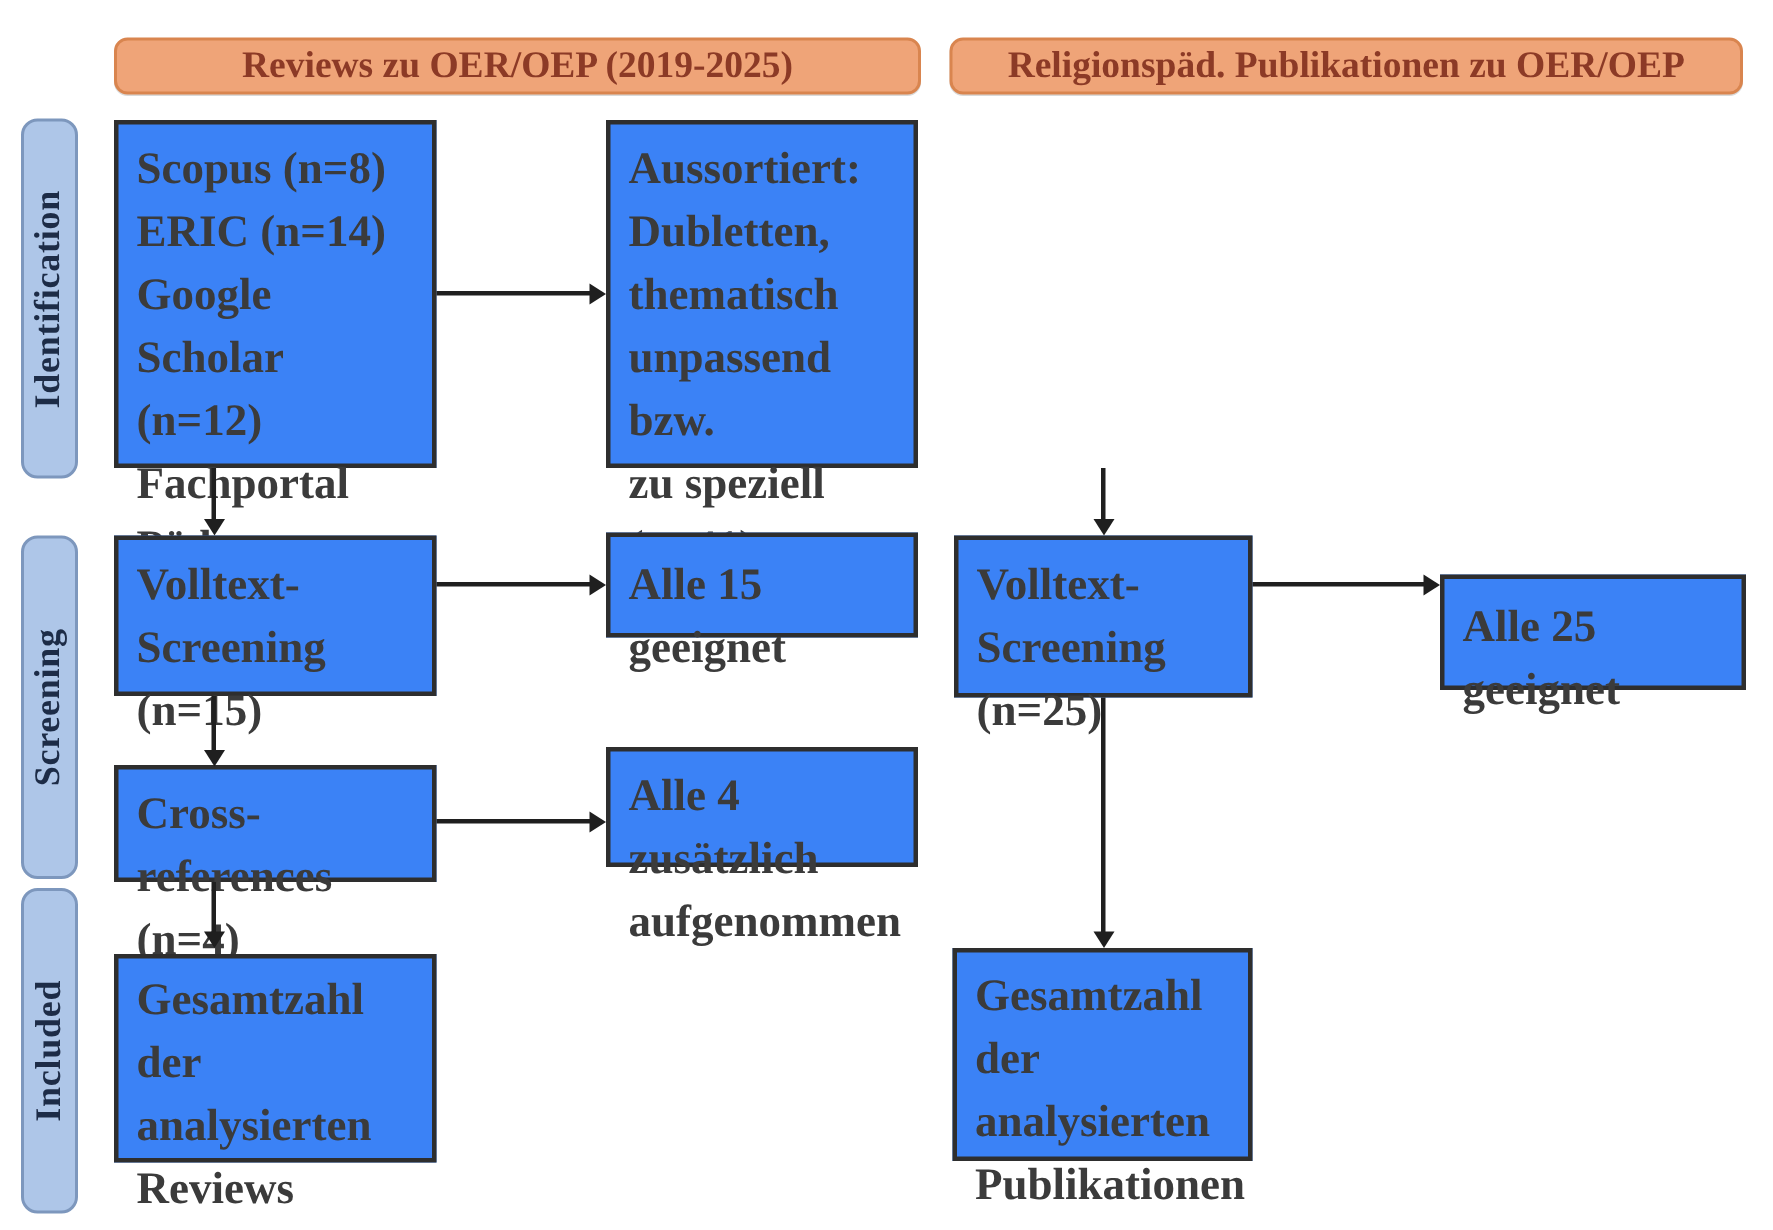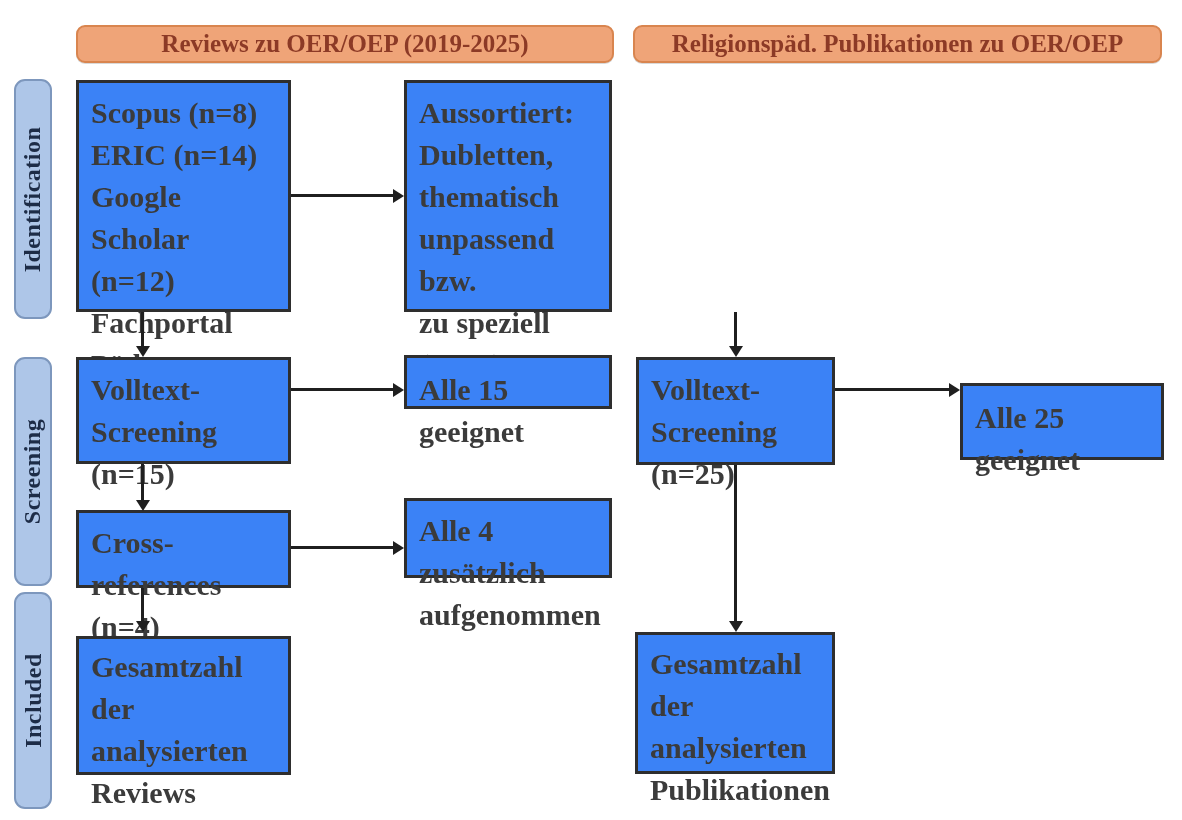--- a/index.html
+++ b/index.html
@@ -33,21 +33,21 @@
   
   .box{
     position:absolute;box-sizing:border-box;
     background:#3b82f6;border:3px solid #2e2e2e;
     color:#3b3b3b;font-size:30px;font-weight:700;line-height:42px;
     padding:9px 12px;white-space:pre-line;
   }
   .b1{left:76px;top:80px;width:215px;height:232px;}
   .b2{left:404px;top:80px;width:208px;height:232px;}
   .b3{left:76px;top:357px;width:215px;height:107px;}
-  .b4{left:404px;top:355px;width:208px;height:54px;padding-top:11px;}
+  .b4{left:404px;top:355px;width:208px;height:70px;padding-top:11px;}
   .b5{left:76px;top:510px;width:215px;height:78px;}
   .b6{left:404px;top:498px;width:208px;height:80px;}
   .b7{left:76px;top:636px;width:215px;height:139px;padding-top:7px;}
   .b8{left:634px;top:76px;width:531px;height:236px;padding:11px 14px;}
   .b9{left:636px;top:357px;width:199px;height:108px;}
   .b10{left:960px;top:355px;width:204px;height:77px;padding-top:11px;margin-top:28px;}
   .b11{left:635px;top:632px;width:200px;height:142px;padding-top:8px;}
   
   .arrow-v{position:absolute;width:3px;background:#1f1f1f;}
   .arrow-v::after{

